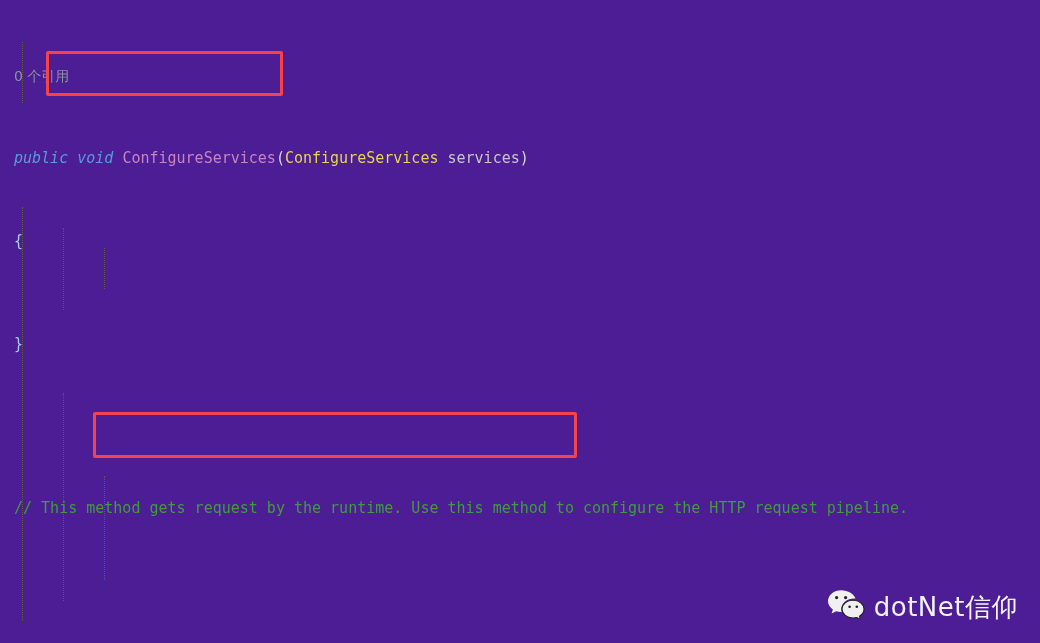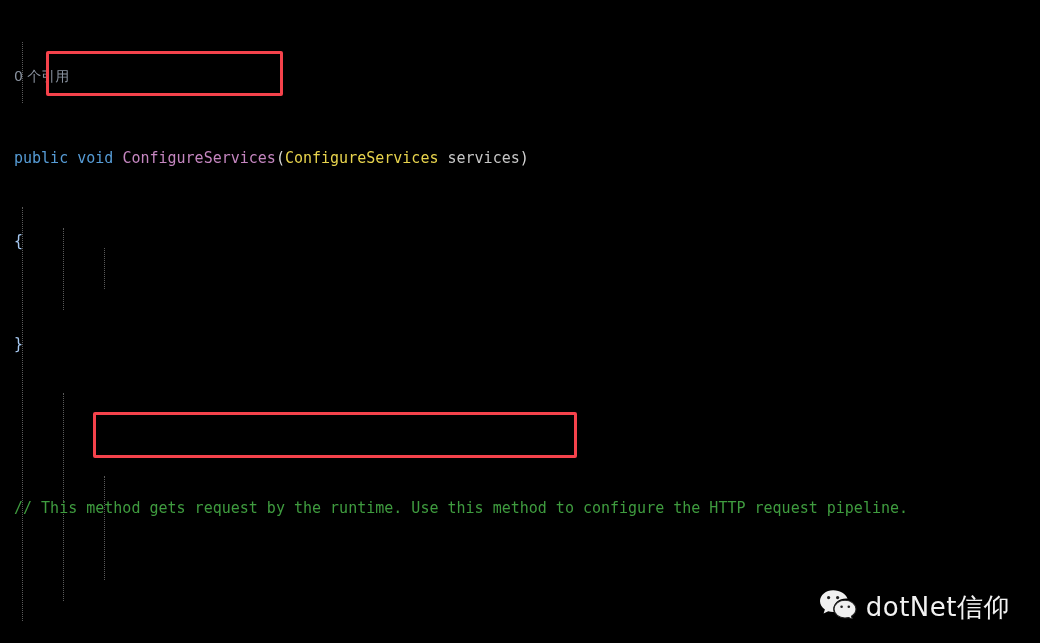--- a/index.html
+++ b/index.html
@@ -4,21 +4,21 @@
 <style>
   html, body {
     margin: 0;
     padding: 0;
     background: #1e1e1e;
   }
   #screen {
     position: relative;
     width: 1040px;
     height: 643px;
-    background: #000000;
+    background: #4c1d95;
     overflow: hidden;
     font-family: "DejaVu Sans Mono", "Liberation Mono", monospace;
     font-size: 15px;
     line-height: 20.6px;
     -webkit-font-smoothing: antialiased;
   }
 
   
   #code {
     position: absolute;
@@ -30,21 +30,21 @@
     color: #d6d6d6;
   }
   .line {
     height: 20.6px;
     padding-left: 14px;
     white-space: pre;
     position: relative;
   }
 
   
-  .kw      { color: #569cd6; }   
+  .kw      { color: #569cd6; font-style: italic; }   
   .method  { color: #c586c0; }   
   .iface   { color: #e8d44d; }   
   .call    { color: #2ed3ee; }   
   .ident   { color: #c7c7c7; }   
   .punc    { color: #d6d6d6; }
   .brace   { color: #a6c8f0; }
   .cmt     { color: #3f9c3f; }
   .lens    { color: #8a93a0; font-family: "DejaVu Sans", "Liberation Sans", sans-serif; font-size: 14px; }
 
   
@@ -58,21 +58,21 @@
   .redbox {
     position: absolute;
     border: 3px solid #f5424b;
     border-radius: 2px;
     pointer-events: none;
   }
 
   
   #watermark {
     position: absolute;
-    right: 30px;
+    right: 22px;
     bottom: 18px;
     display: flex;
     align-items: center;
     gap: 9px;
   }
   #watermark .wmtext {
     color: #f2f2f2;
     font-family: "DejaVu Sans", "Liberation Sans", sans-serif;
     font-size: 26px;
     letter-spacing: .5px;

